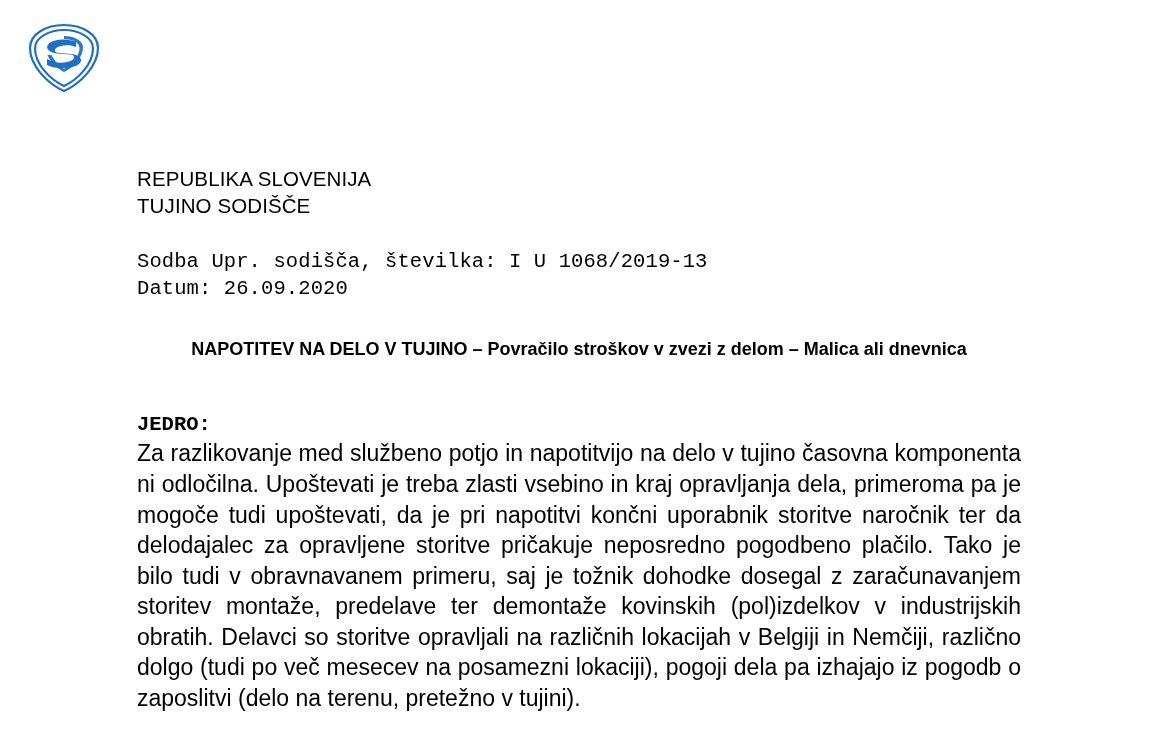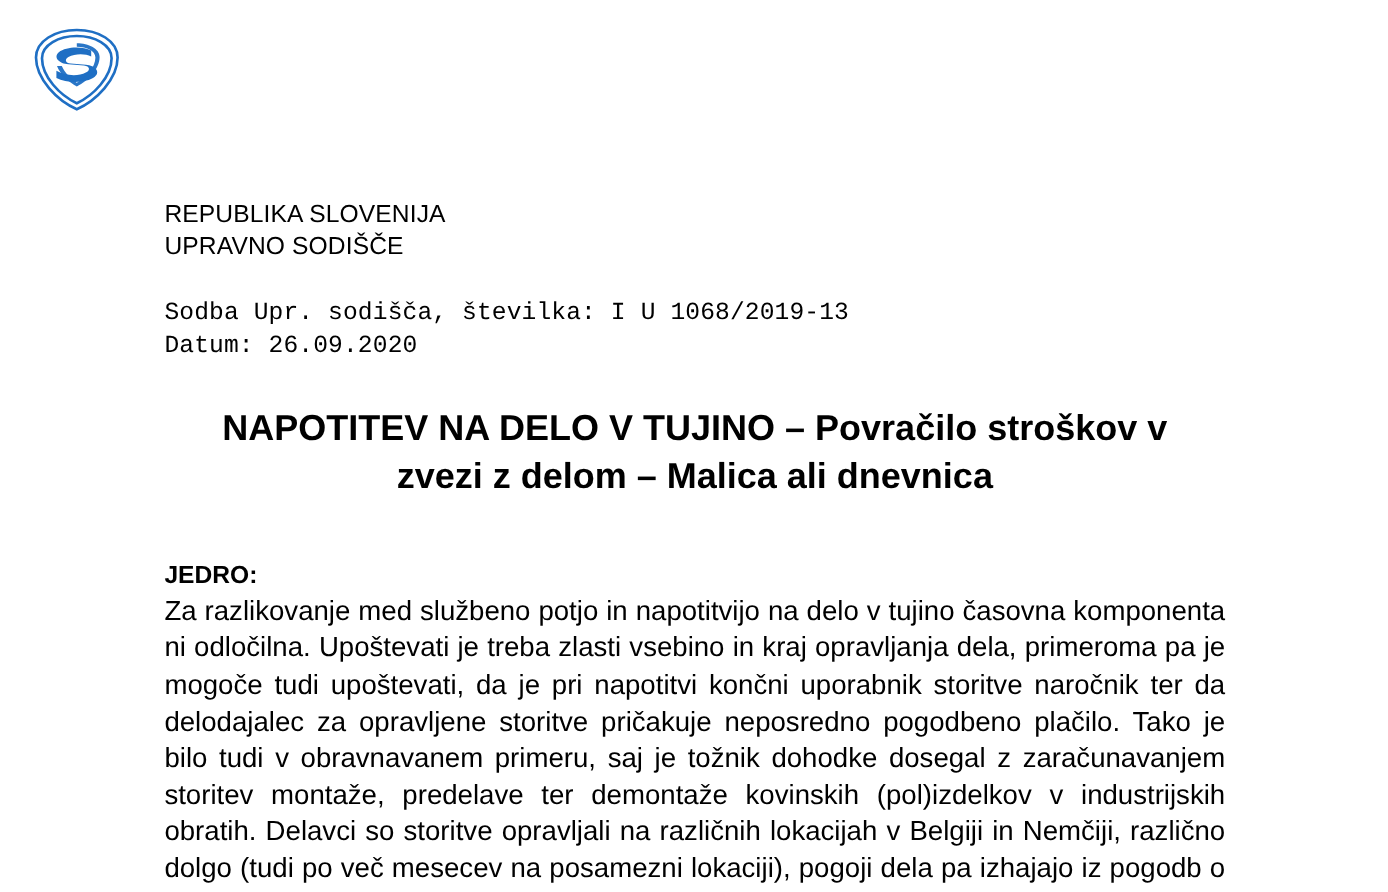--- a/index.html
+++ b/index.html
@@ -47,33 +47,34 @@
     font-size: 20.5px;
     line-height: 1.33;
     letter-spacing: 0.1px;
     font-family: Liberation Mono, monospace;
   }
   .meta-block div {
     white-space: nowrap;
   }
   .doc-title {
     margin-top: 36px;
-    font-size: 30px;
+    font-size: 18px;
     font-weight: bold;
     text-align: center;
     line-height: 1.32;
     padding: 0 30px;
   }
   .section {
     margin-top: 50px;
   }
   .section-heading {
     font-size: 20.5px;
     font-weight: bold;
     line-height: 1.3;
+    font-family: Liberation Mono, monospace;
   }
   .section-body {
     font-size: 23px;
     line-height: 1.33;
     text-align: justify;
     text-justify: inter-word;
     margin-top: 0;
   }
 </style>
 </head>
@@ -91,21 +92,21 @@
         <path d="M50 20 C 43 16.5, 29 16.5, 23 21.5 C 18 26, 23.5 31, 31 31.5 L 44 32.5 C 49 33, 49.5 36.5, 45.5 38.5 C 39 42, 27.5 41, 21 37 L 21 43 C 30 47.5, 46 47.5, 53 42 C 58 38, 53.5 32.5, 45.5 32 L 33 31 C 28.5 30.7, 27.5 27.5, 31 25.5 C 36.5 22.5, 45 22.5, 50 25 Z"></path>
         <path d="M38 14 C 48 14, 57 18.5, 57 25.5 C 57 35, 48 45, 38 50 C 30.5 46, 24 39.5, 21.5 33 L 25.5 33 C 28 38.5, 33 44, 38 47 C 46 42.5, 53.5 34, 53.5 26 C 53.5 20.5, 46.5 17, 38 17 Z" opacity="0.95"></path>
       </g>
     </svg>
   </div>
 
   <div class="content">
 
     <div class="org-block">
       <div>REPUBLIKA SLOVENIJA</div>
-      <div>UPRAVNO SODIŠČE</div>
+      <div>TUJINO SODIŠČE</div>
     </div>
 
     <div class="meta-block">
       <div>Sodba Upr. sodišča, številka: I U 1068/2019-13</div>
       <div>Datum: 26.09.2020</div>
     </div>
 
     <div class="doc-title">NAPOTITEV NA DELO V TUJINO – Povračilo stroškov v zvezi z delom – Malica ali dnevnica</div>
 
     <div class="section">

